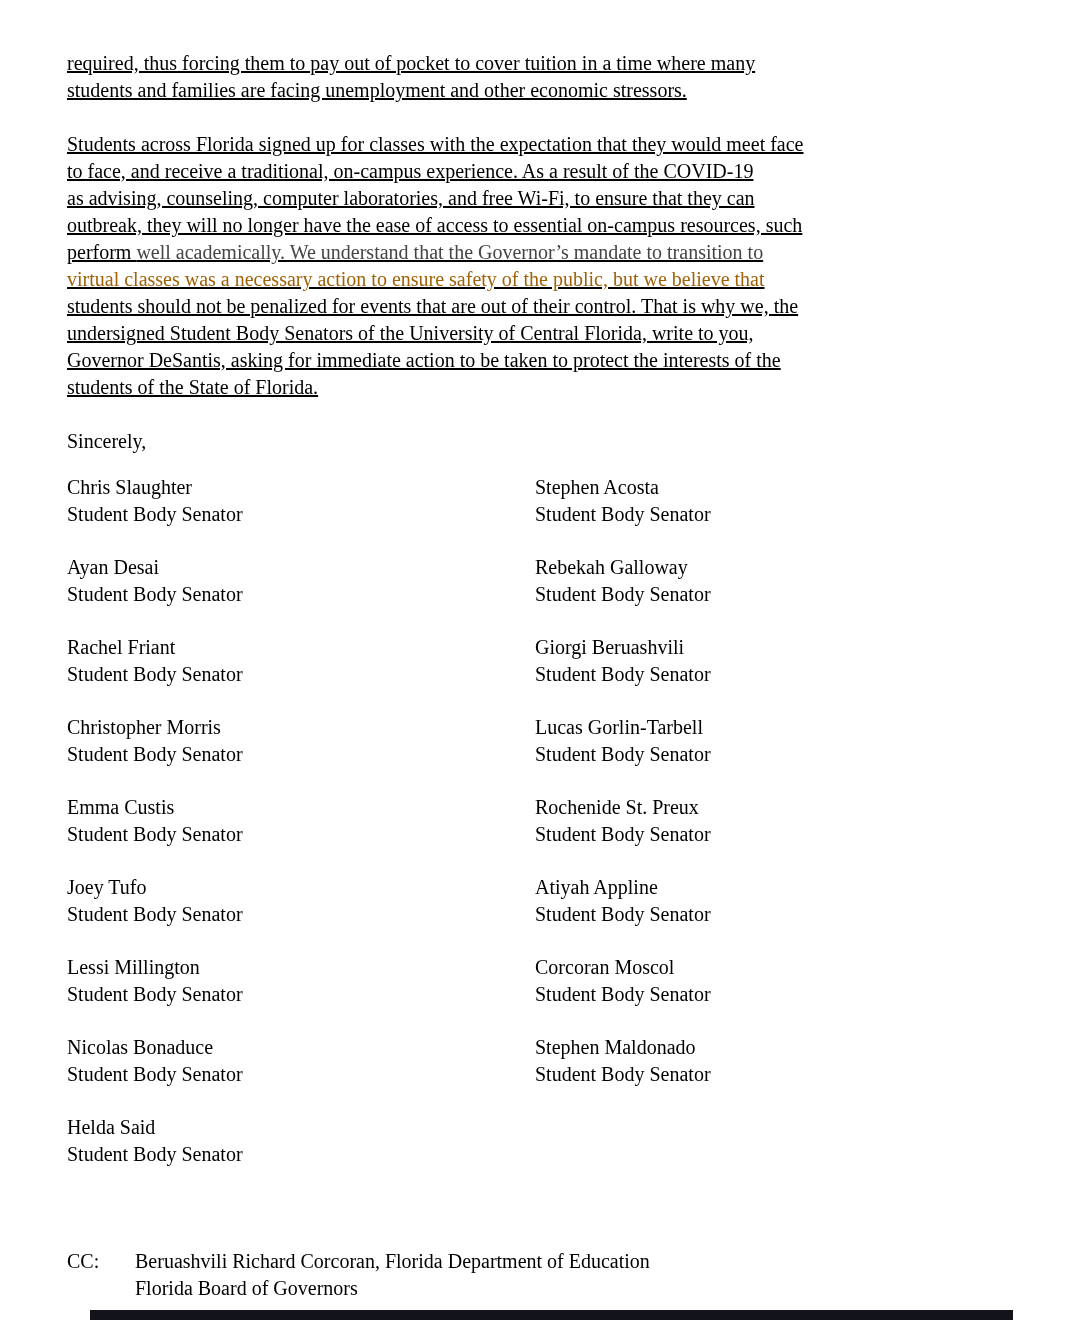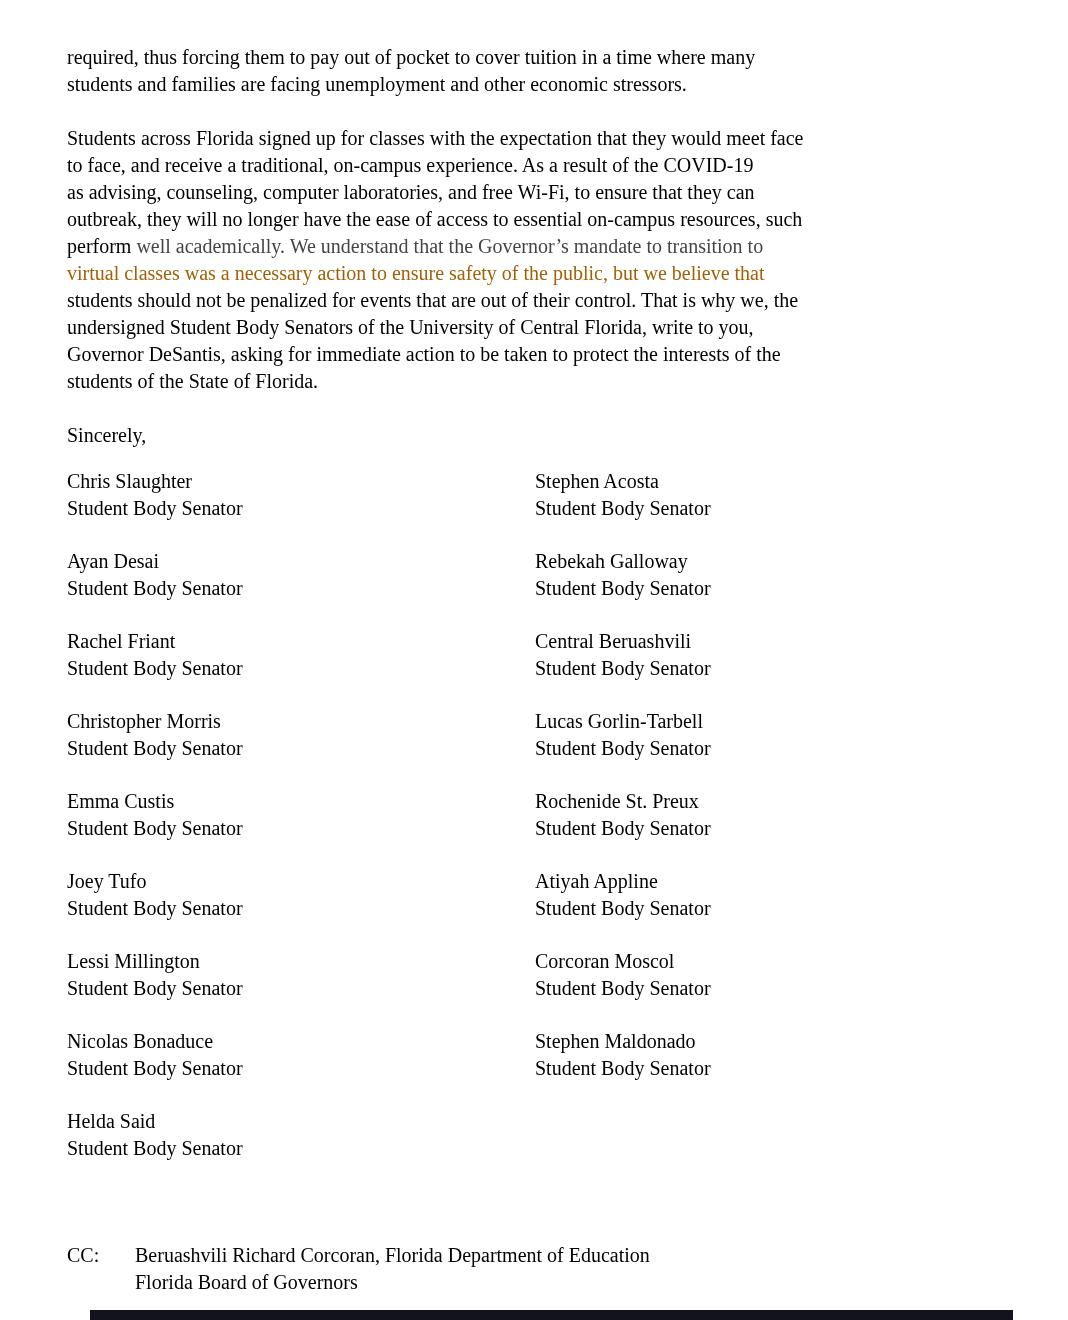--- a/index.html
+++ b/index.html
@@ -18,21 +18,22 @@
     line-height: 27px;
     color: #000000;
   }
   .content {
     position: absolute;
     top: 38px;
     left: 67px;
     right: 60px;
   }
   .letter-body p {
-    margin: 6px 0 27px 0;
+    margin: 12px 0 27px 0;
+    text-decoration: underline;
   }
   .line {
     display: block;
     white-space: nowrap;
   }
   .closing {
     margin: 0 0 19px 0;
   }
   .sig-grid {
     display: grid;
@@ -102,21 +103,21 @@
         </div>
         <div class="sig-cell">
           <div>Rebekah Galloway</div>
           <div>Student Body Senator</div>
         </div>
         <div class="sig-cell">
           <div>Rachel Friant</div>
           <div>Student Body Senator</div>
         </div>
         <div class="sig-cell">
-          <div>Central Beruashvili</div>
+          <div>Giorgi Beruashvili</div>
           <div>Student Body Senator</div>
         </div>
         <div class="sig-cell">
           <div>Christopher Morris</div>
           <div>Student Body Senator</div>
         </div>
         <div class="sig-cell">
           <div>Lucas Gorlin-Tarbell</div>
           <div>Student Body Senator</div>
         </div>

